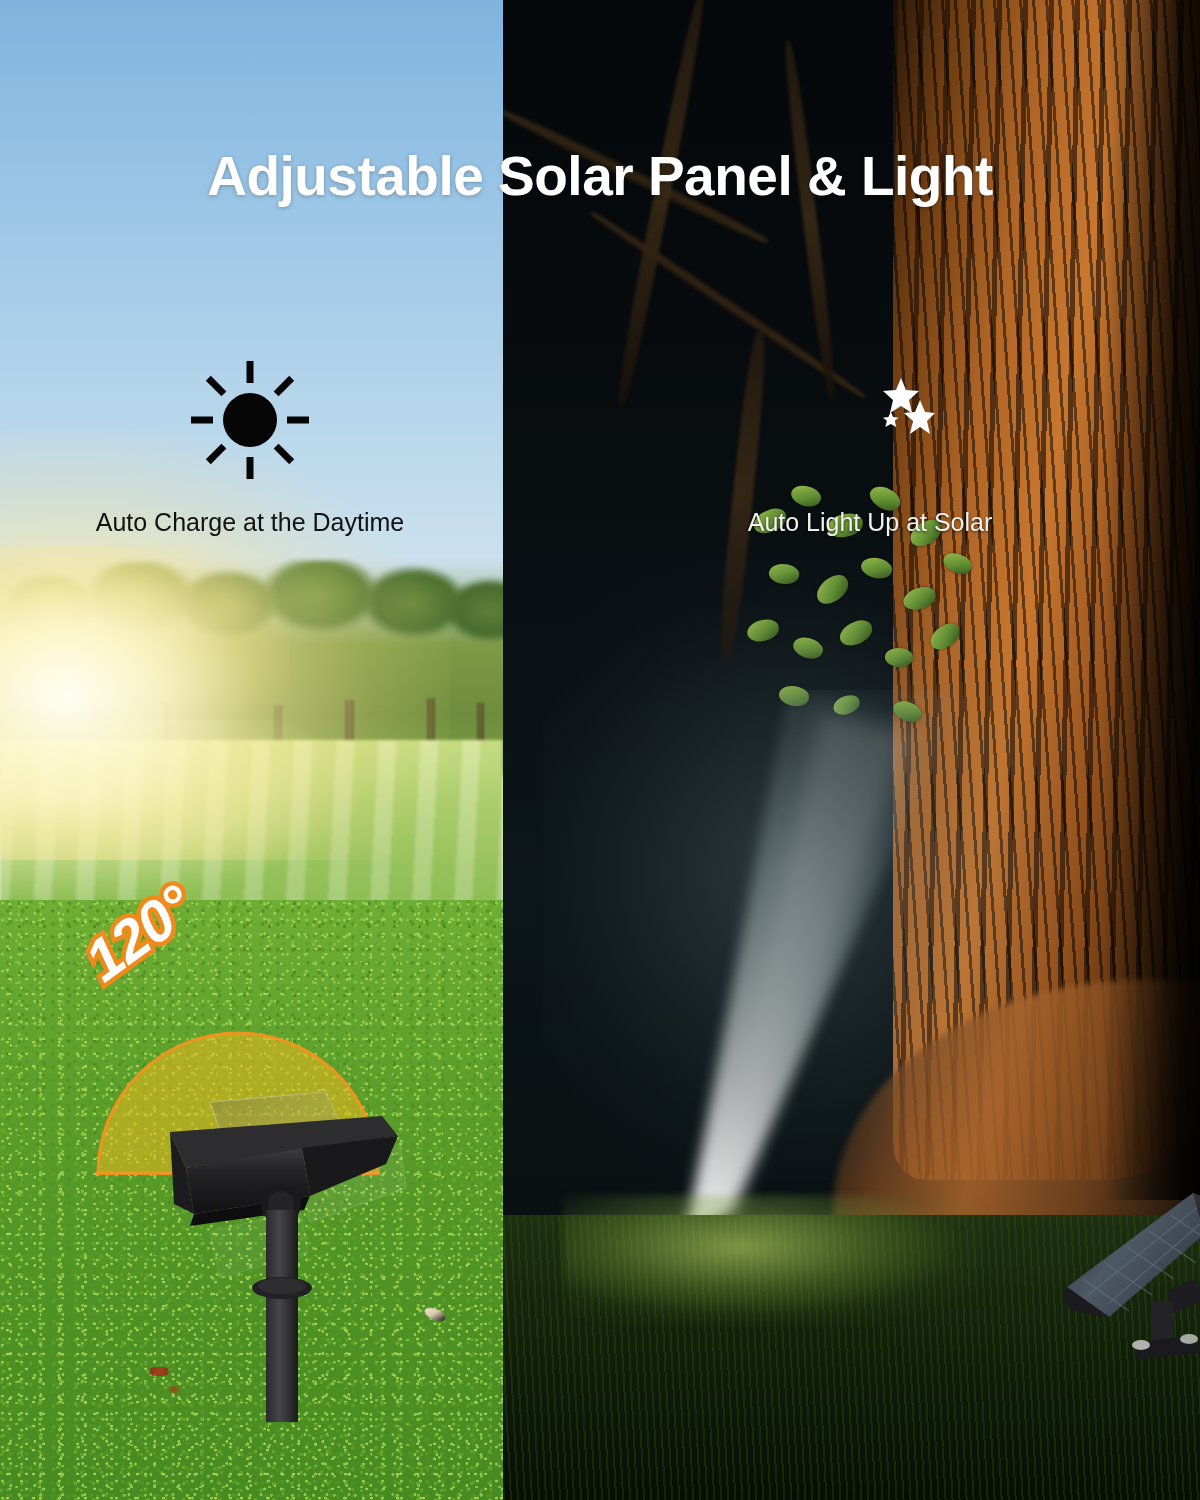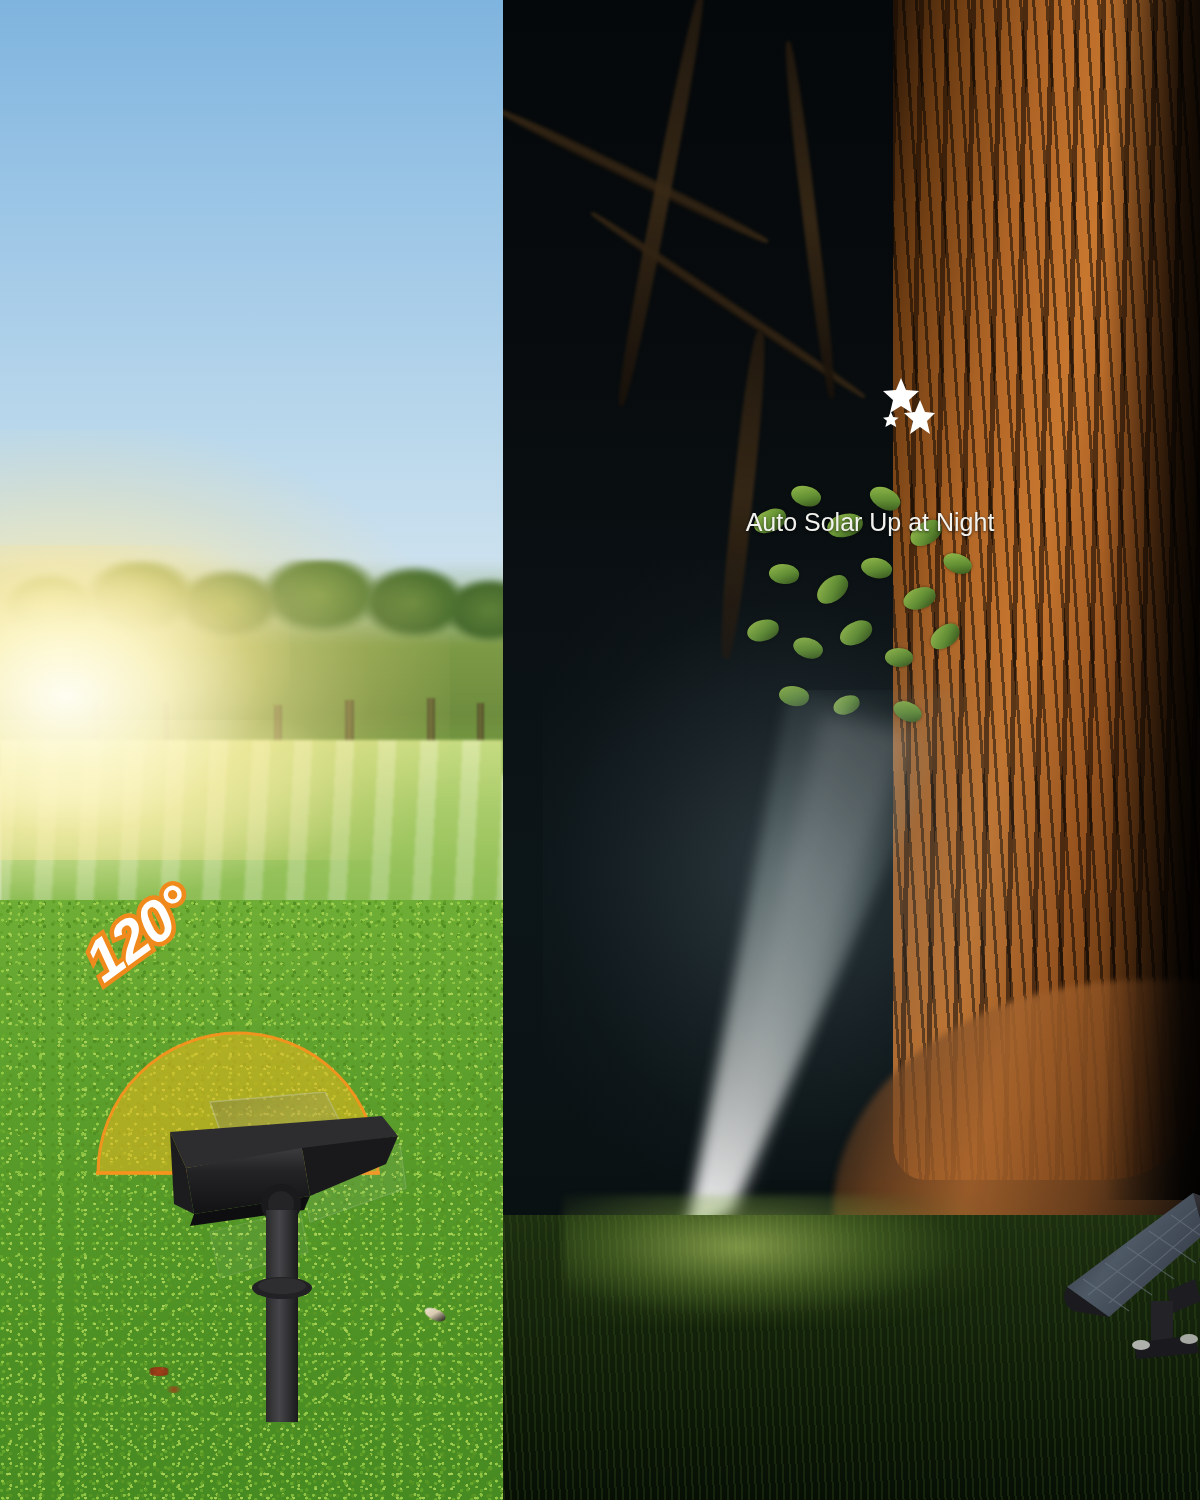--- a/index.html
+++ b/index.html
@@ -527,27 +527,46 @@
 
         <rect x="96" y="126" width="22" height="46" fill="#232327"></rect>
 
         <polygon points="78,168 140,160 144,178 82,184" fill="#1a1a1e"></polygon>
         <ellipse cx="86" cy="170" rx="9" ry="5" fill="#c9ccc6" opacity=".85"></ellipse>
         <ellipse cx="134" cy="164" rx="9" ry="5" fill="#c9ccc6" opacity=".8"></ellipse>
       </svg>
     </div>
   </div>
 
-
+  <div class="headline">Adjustable Solar Panel &amp; Light</div>
+
+  <div class="feature feature-day">
+    <div class="feature-icon">
+      <svg width="122" height="122" viewBox="0 0 122 122" xmlns="http://www.w3.org/2000/svg">
+        <circle cx="61" cy="61" r="27" fill="#050505"></circle>
+        <g stroke="#050505" stroke-width="7" stroke-linecap="butt">
+          <line x1="61" y1="2" x2="61" y2="24"></line>
+          <line x1="61" y1="98" x2="61" y2="120"></line>
+          <line x1="2" y1="61" x2="24" y2="61"></line>
+          <line x1="98" y1="61" x2="120" y2="61"></line>
+          <line x1="19.3" y1="19.3" x2="34.9" y2="34.9"></line>
+          <line x1="87.1" y1="87.1" x2="102.7" y2="102.7"></line>
+          <line x1="19.3" y1="102.7" x2="34.9" y2="87.1"></line>
+          <line x1="87.1" y1="34.9" x2="102.7" y2="19.3"></line>
+        </g>
+      </svg>
+    </div>
+    <div class="feature-label label-day">Auto Charge at the Daytime</div>
+  </div>
 
   <div class="feature feature-night">
     <div class="feature-icon">
       <svg width="130" height="120" viewBox="0 0 130 120" xmlns="http://www.w3.org/2000/svg">
         <path d="M72,14 A46,46 0 1 0 72,106 A37,37 0 1 1 72,14 Z" fill="#ffffff"></path>
         <polygon points="96,18 101,30 114,31 104,40 107,53 96,46 85,53 88,40 78,31 91,30" fill="#ffffff"></polygon>
         <polygon points="115,40 120,52 130,53 122,61 125,74 115,67 105,74 108,61 99,53 110,52" fill="#ffffff"></polygon>
         <polygon points="86,52 89,59 96,60 91,64 93,72 86,68 79,72 81,64 76,60 83,59" fill="#ffffff" transform="scale(0.78) translate(24,14)"></polygon>
       </svg>
     </div>
-    <div class="feature-label label-night">Auto Solar Up at Night</div>
+    <div class="feature-label label-night">Auto Light Up at Solar</div>
   </div>
 
 </div>
 
 </body></html>

